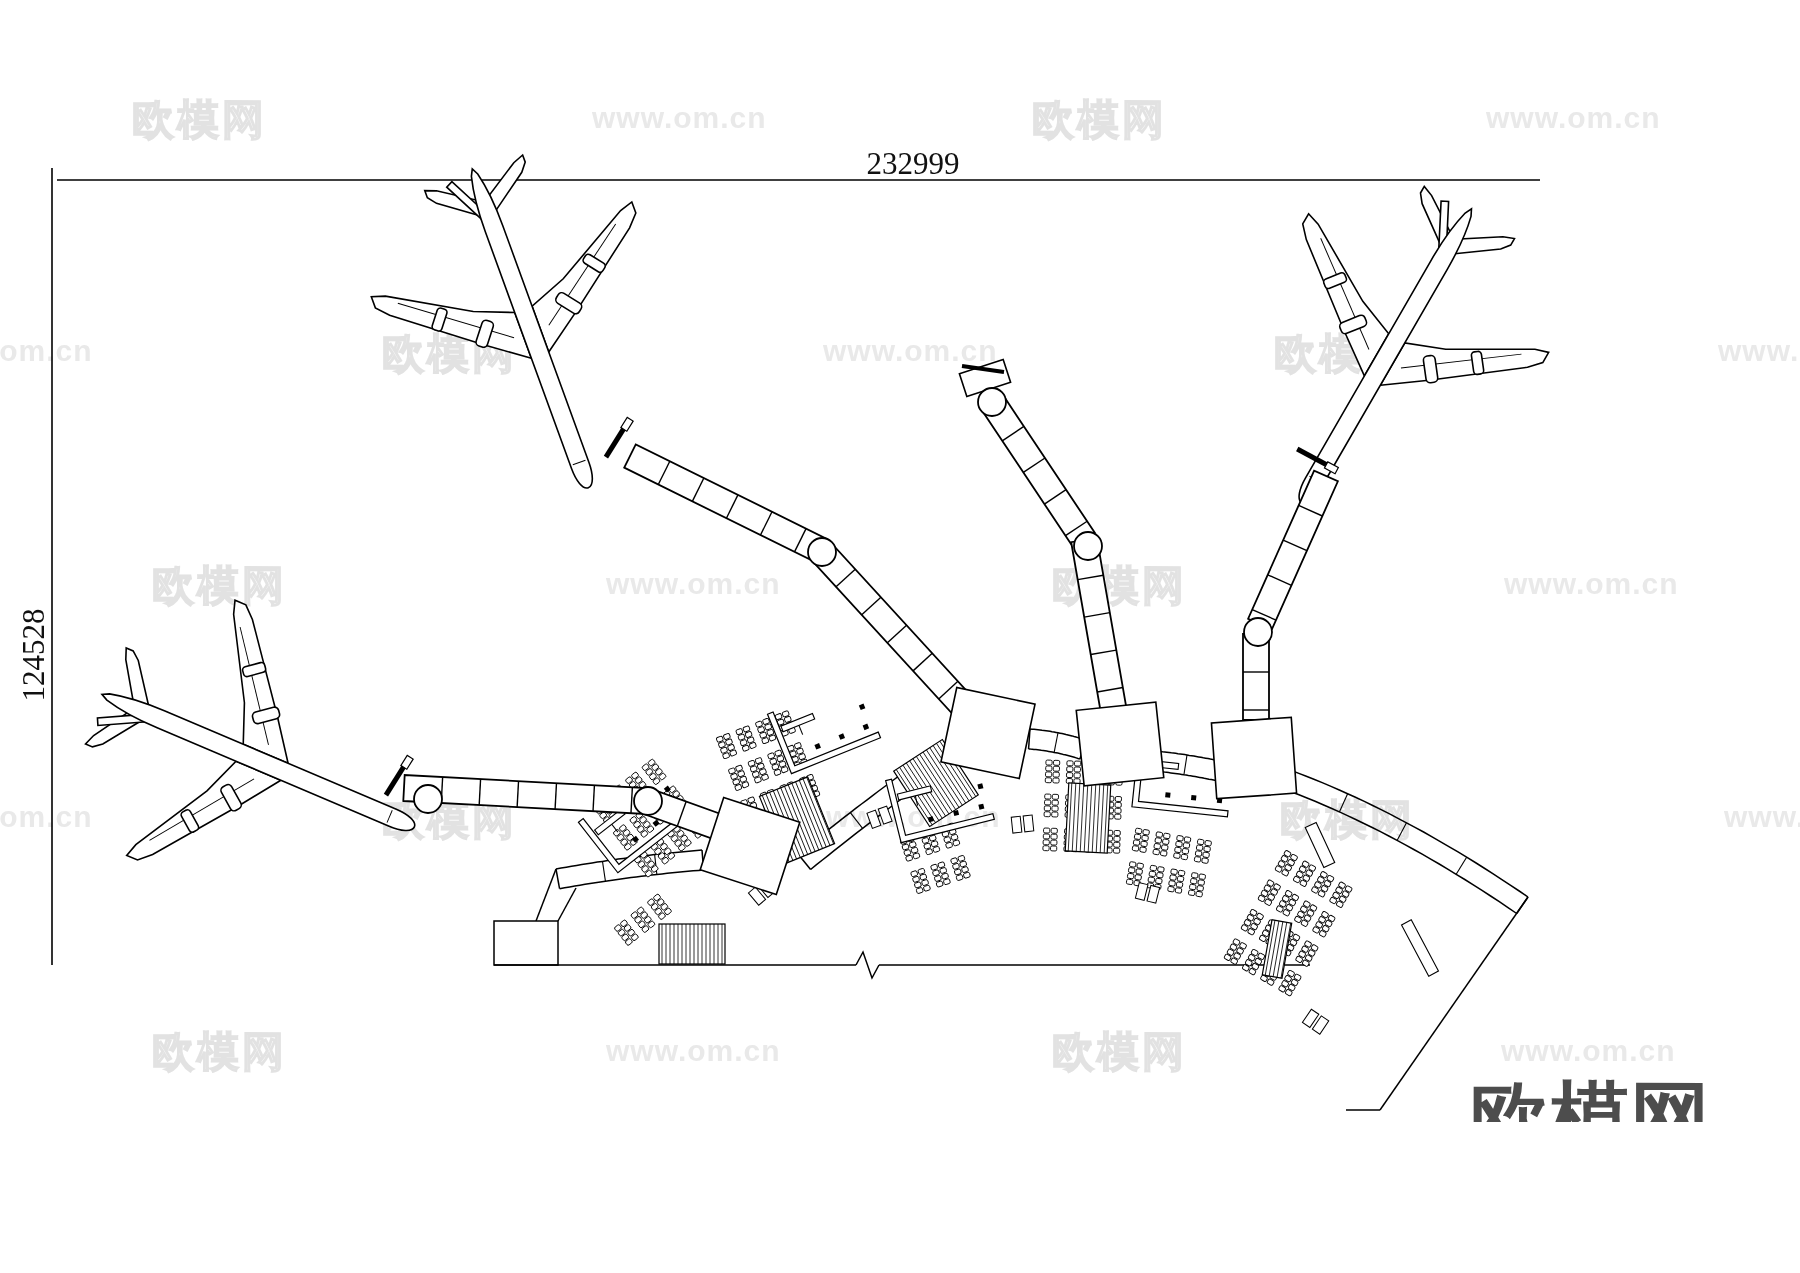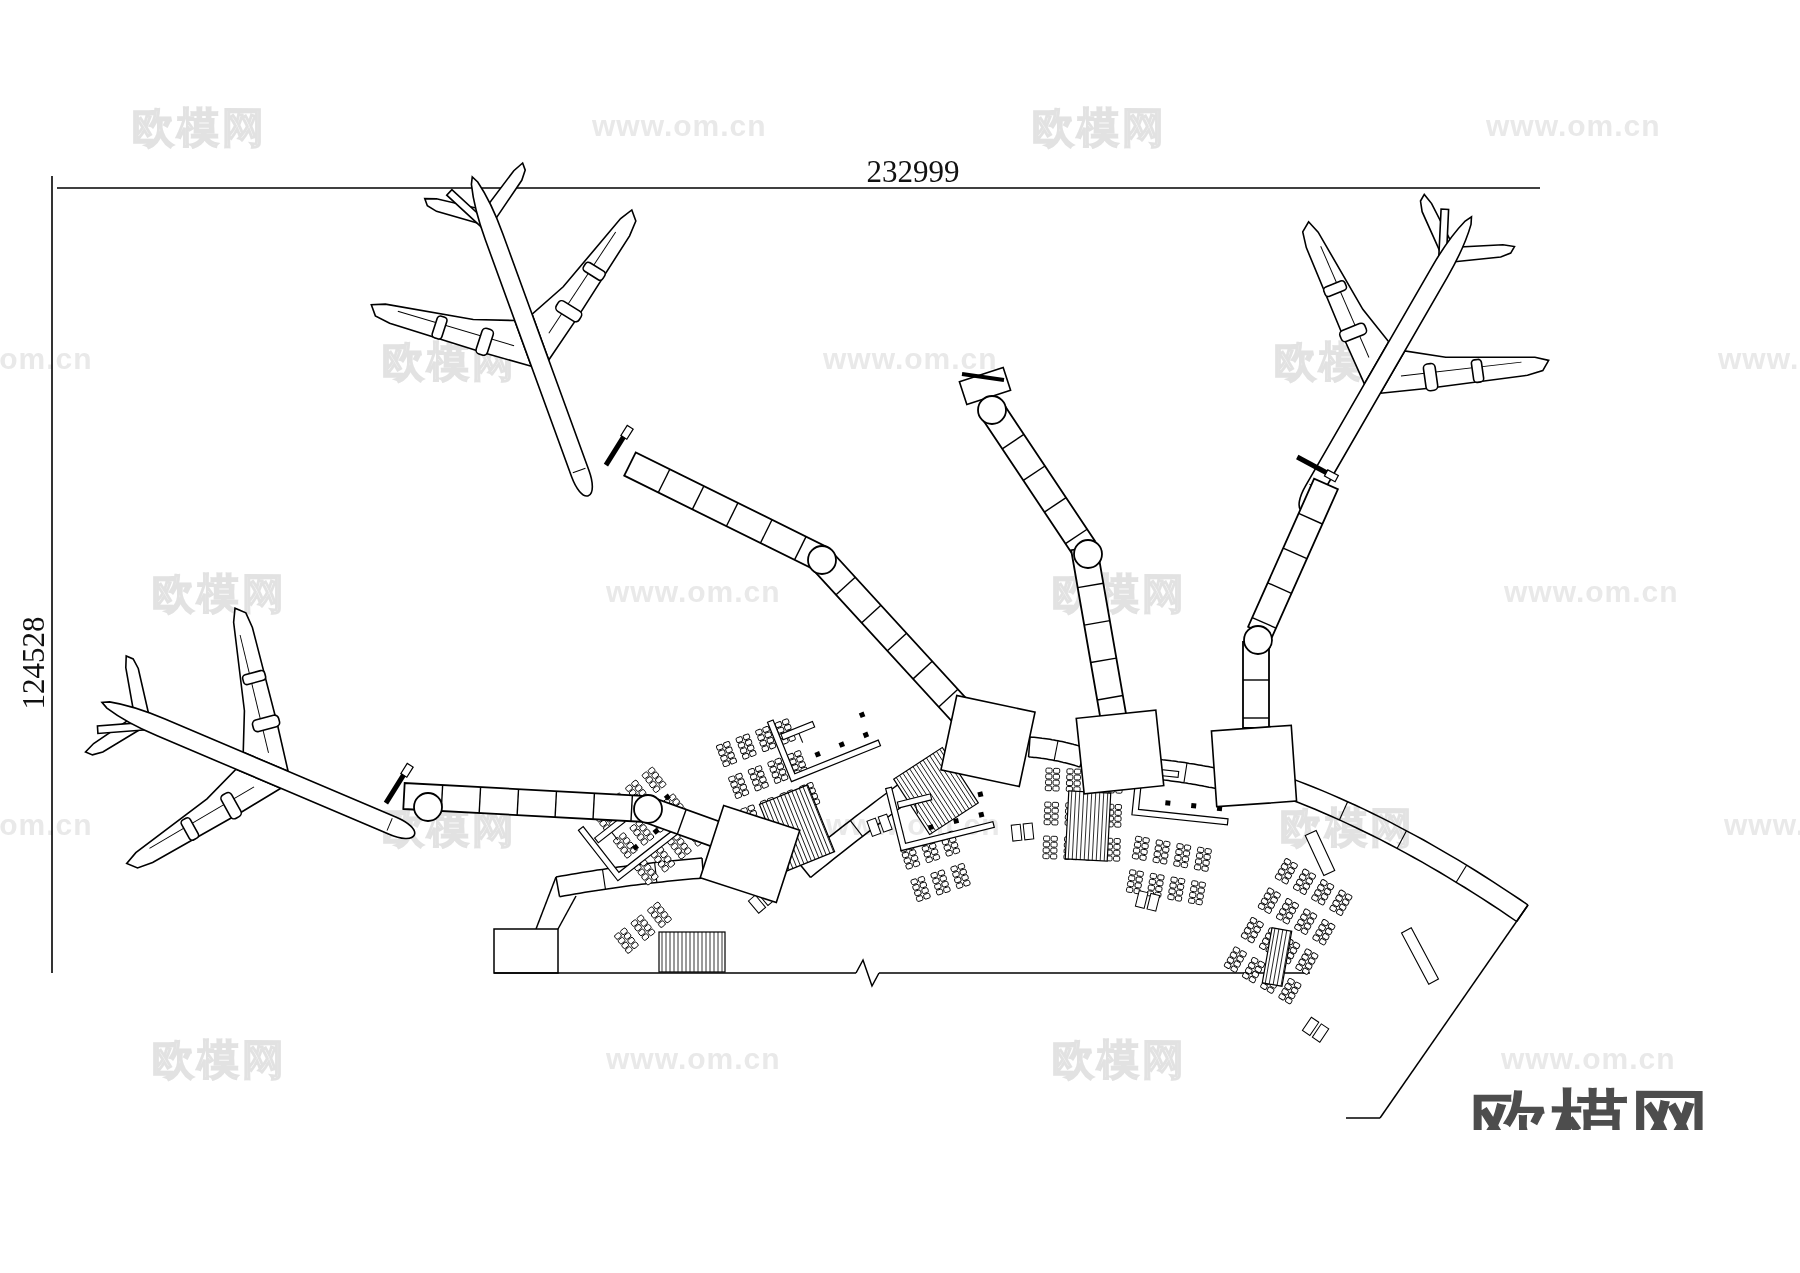--- a/index.html
+++ b/index.html
@@ -1,17 +1,17 @@
 <!DOCTYPE html>
 <html><head>
 <meta charset="utf-8">
 <style>
   html,body{margin:0;padding:0;background:#fff;}
   .stage{position:relative;width:1800px;height:1122px;background:#fff;overflow:hidden;
-         font-family:"Liberation Sans",sans-serif;margin-top:8px;}
+         font-family:"Liberation Sans",sans-serif;}
   .wm{position:absolute;white-space:nowrap;pointer-events:none;user-select:none;}
   .wm-brand{font-size:42px;font-weight:bold;letter-spacing:3px;color:#ffffff;
             -webkit-text-stroke:1.5px #e2e2e2;text-shadow:0 0 1px #ededed;}
   .wm-site{font-size:30px;font-weight:bold;letter-spacing:1px;color:#e9e9e9;}
   #logo{position:absolute;left:1470px;top:1066px;font-size:80px;font-weight:bold;
         letter-spacing:0px;}
   svg{position:absolute;left:0;top:0;}
   .dimtext{font-family:"Liberation Serif",serif;font-size:31px;fill:#111;}
 </style>
 </head>

